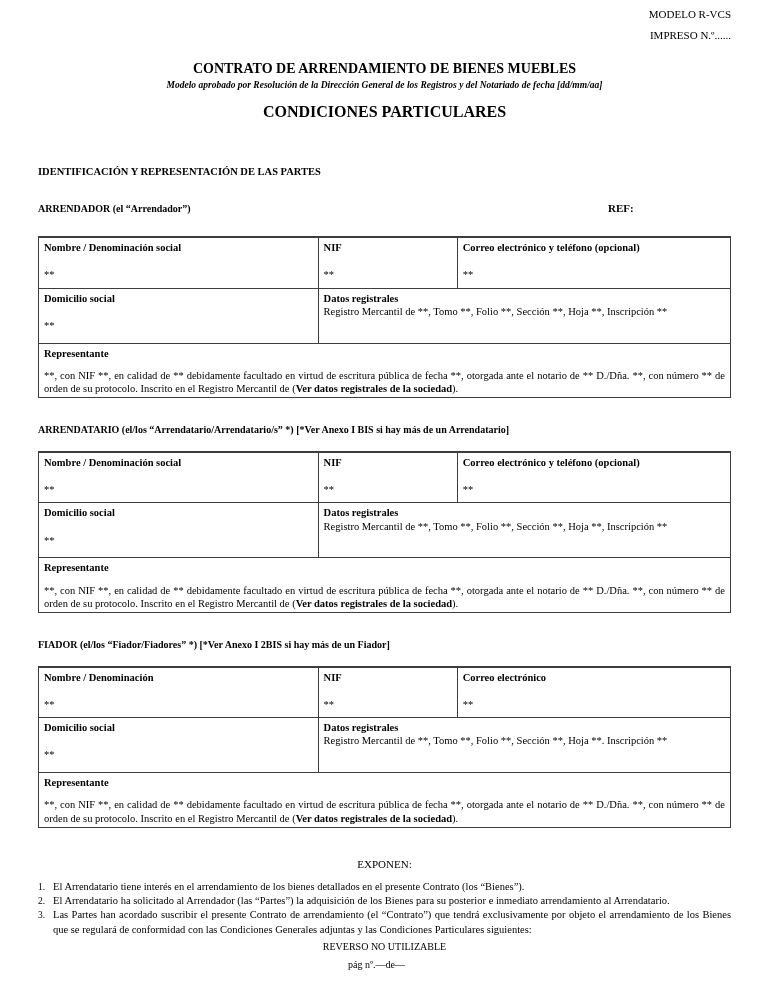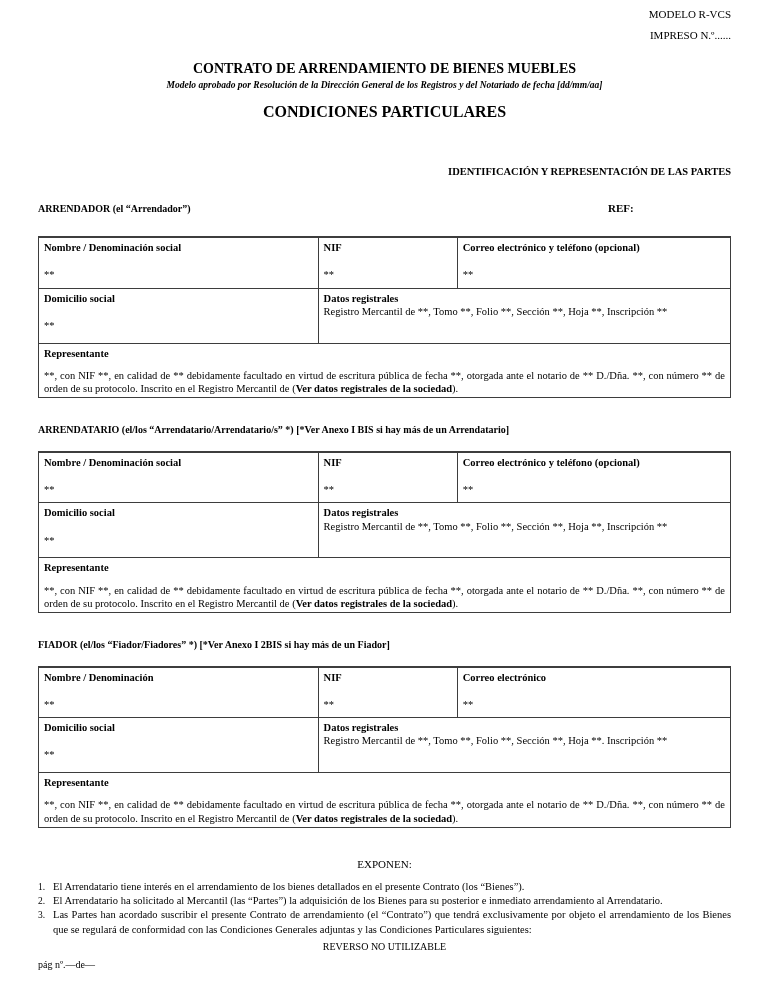--- a/index.html
+++ b/index.html
@@ -13,21 +13,21 @@
     width: 768px; height: 1003px;
     padding: 8px 37px 0 38px;
     overflow: hidden;
     background: #fff;
   }
   .meta { text-align: right; font-size: 11px; line-height: 1.15; }
   .meta.second { margin-top: 8px; }
   .title { margin-top: 20px; text-align: center; font-size: 14px; font-weight: bold; line-height: 1.2; }
   .subtitle { margin-top: 2px; text-align: center; font-size: 9.5px; font-weight: bold; font-style: italic; }
   .condiciones { margin-top: 13px; text-align: center; font-size: 16px; font-weight: bold; }
-  .ident-heading { margin-top: 45px; text-align: right; font-size: 10.5px; font-weight: bold; }
+  .ident-heading { margin-top: 45px; text-align: left; font-size: 10.5px; font-weight: bold; }
   .party-head-row { position: relative; margin-top: 25px; font-size: 11px; font-weight: bold; height: 14px; }
   .ref { position: absolute; left: 570px; top: 0; }
   .party-heading { margin-top: 26px; font-size: 10px; font-weight: bold; }
   .party-heading.first { margin-top: 0; }
   table.party-table {
     margin-top: 16px;
     width: 100%;
     border-collapse: collapse;
     table-layout: fixed;
   }
@@ -52,21 +52,21 @@
   .reg-val { margin-top: 0; }
   .rep-par { margin-top: 9px; text-align: justify; }
   .rep-par .b { font-weight: bold; }
   .exponen-heading { margin-top: 30px; text-align: center; font-size: 11px; font-weight: normal; }
   .exponen-list { margin-top: 10px; }
   .exp-item { display: flex; font-size: 10.5px; line-height: 1.37; }
   .exp-item .num { width: 15px; flex: 0 0 15px; font-size: 9.5px; padding-top: 1px; }
   .exp-item .txt { flex: 1; text-align: justify; }
   .exp-item .txt .b { font-weight: normal; }
   .reverso { margin-top: 4px; text-align: center; font-size: 10px; }
-  .pagenum { margin-top: 7px; text-align: left; font-size: 10px; padding-right: 16px; }
+  .pagenum { margin-top: 7px; text-align: center; font-size: 10px; padding-right: 16px; }
 </style>
 </head>
 <body>
 
 <div class="page">
 
   <div class="meta">MODELO R-VCS</div>
   <div class="meta second">IMPRESO N.º......</div>
 
   <div class="title">CONTRATO DE ARRENDAMIENTO DE BIENES MUEBLES</div>
@@ -191,21 +191,21 @@
 
   <div class="exponen-heading">EXPONEN:</div>
 
   <div class="exponen-list">
     <div class="exp-item">
       <span class="num">1.</span>
       <span class="txt"><span>El Arrendatario tiene interés en el arrendamiento de los bienes detallados en el presente Contrato (los “</span><span class="b">Bienes</span><span>”).</span></span>
     </div>
     <div class="exp-item">
       <span class="num">2.</span>
-      <span class="txt"><span>El Arrendatario ha solicitado al Mercantil (las “</span><span class="b">Partes</span><span>”) la adquisición de los Bienes para su posterior e inmediato arrendamiento al Arrendatario.</span></span>
+      <span class="txt"><span>El Arrendatario ha solicitado al Arrendador (las “</span><span class="b">Partes</span><span>”) la adquisición de los Bienes para su posterior e inmediato arrendamiento al Arrendatario.</span></span>
     </div>
     <div class="exp-item">
       <span class="num">3.</span>
       <span class="txt"><span>Las Partes han acordado suscribir el presente Contrato de arrendamiento (el “</span><span class="b">Contrato</span><span>”) que tendrá exclusivamente por objeto el arrendamiento de los Bienes que se regulará de conformidad con las Condiciones Generales adjuntas y las Condiciones Particulares siguientes:</span></span>
     </div>
   </div>
 
   <div class="reverso">REVERSO NO UTILIZABLE</div>
   <div class="pagenum">pág nº.—de—</div>
 

